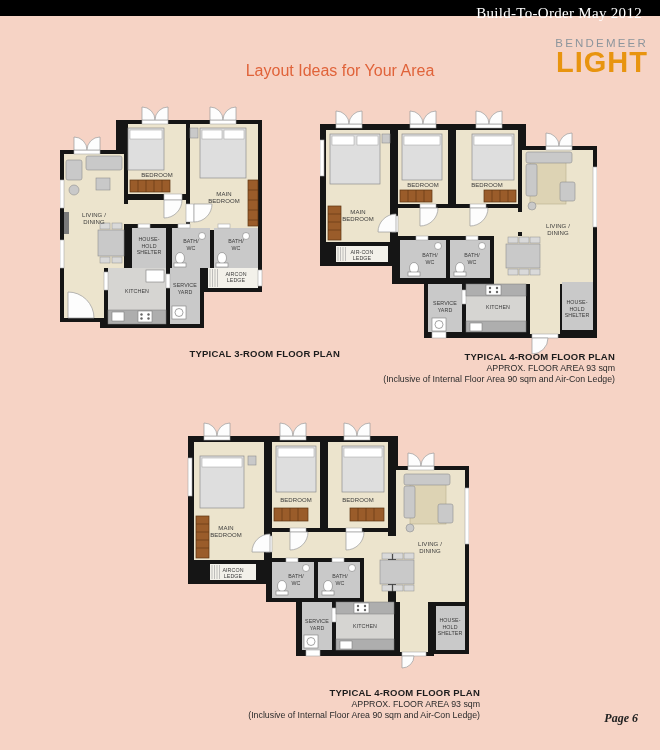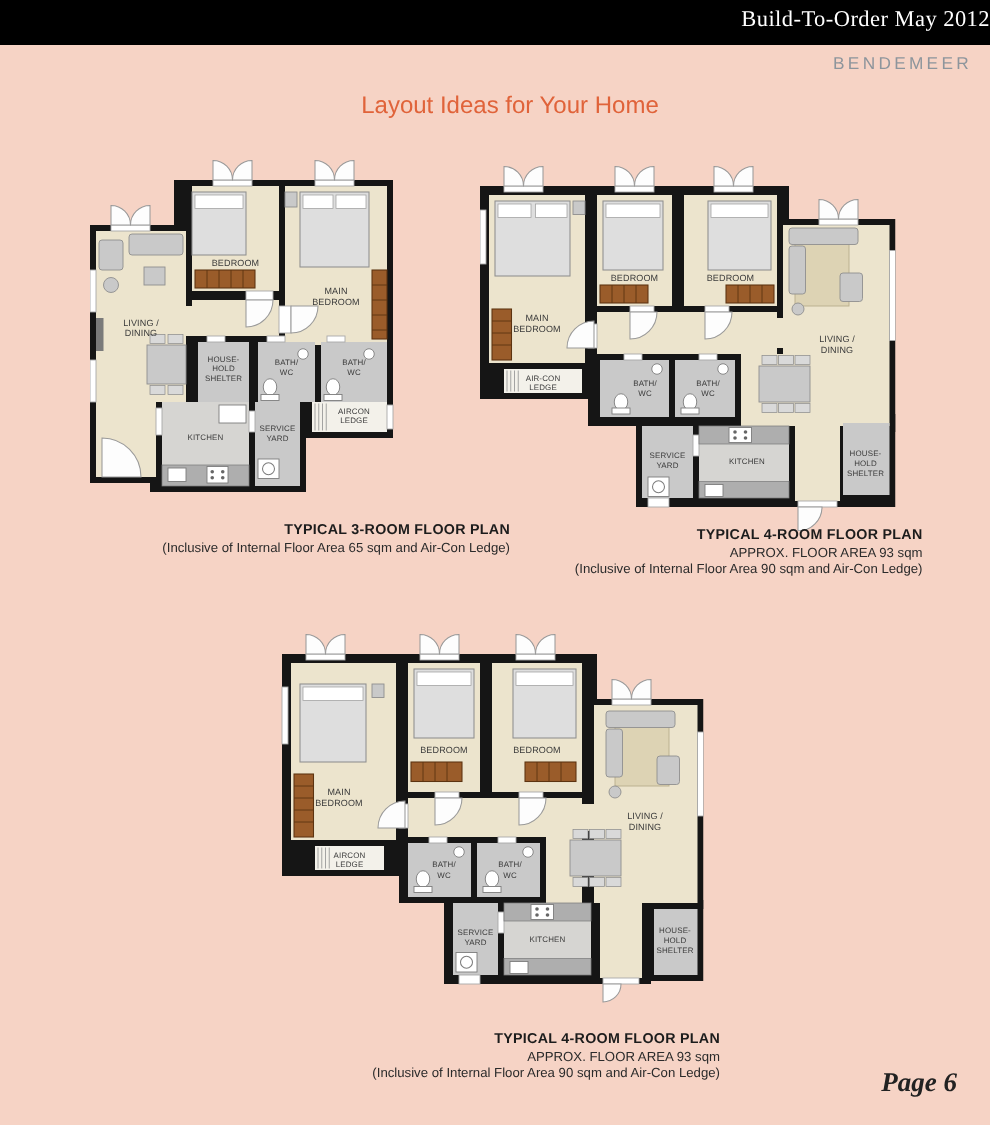--- a/index.html
+++ b/index.html
@@ -1,34 +1,34 @@
 <!DOCTYPE html>
 <html><head>
 <meta charset="utf-8">
 <style>
   html,body{margin:0;padding:0}
   body{width:660px;height:750px;position:relative;background:#f6d3c5;overflow:hidden;
        font-family:"Liberation Sans",sans-serif}
-  .topbar{position:absolute;top:0;left:0;width:660px;height:30px;background:#000;
+  .topbar{position:absolute;top:0;left:0;width:660px;height:16px;background:#000;
           color:#fff;font-family:"Liberation Serif",serif;font-size:15px;line-height:27px;
-          text-align:right;padding-right:0;box-sizing:border-box;letter-spacing:.3px}
+          text-align:right;padding-right:18px;box-sizing:border-box;letter-spacing:.3px}
   .logo{position:absolute;top:37px;right:12px;width:100px;text-align:right}
   .logo-top{font-size:11.5px;letter-spacing:2.2px;color:#8d959c}
   .logo-light{font-size:29px;font-weight:bold;color:#e8940f;letter-spacing:1px;line-height:.95}
   .title{position:absolute;top:62px;left:20px;width:640px;text-align:center;margin:0;
          font-size:16px;font-weight:normal;color:#e0633a}
   .caption{position:absolute;text-align:right;color:#2b2b2b;line-height:1.25}
   .cap-title{font-weight:bold;font-size:9.5px;color:#1c1c1c;letter-spacing:.2px}
   .cap-area{font-size:8.8px}
   .cap-note{font-size:8.8px}
   #cap1{left:40px;top:348px;width:300px}
   #cap2{left:325px;top:351px;width:290px}
   #cap3{left:185px;top:687px;width:295px}
   .pagenum{position:absolute;right:22px;top:711px;font-family:"Liberation Serif",serif;
-           font-style:italic;font-weight:bold;font-size:18px;color:#222}
+           font-style:italic;font-weight:bold;font-size:12px;color:#222}
   .plan{position:absolute}
   #plan1{left:60px;top:106px}
   #plan2{left:320px;top:106px}
   #plan3{left:184px;top:414px}
   
   .wall{fill:#151515}
   .floor{fill:#ece4cd}
   .wet{fill:#c9c9c9}
   .wet2{fill:#d6d5d2}
   .ledge{fill:#f3f1ea}
@@ -53,23 +53,24 @@
 </style>
 </head>
 <body>
 
 <div class="topbar">
   <span>Build-To-Order May 2012</span>
 </div>
 
 <div class="logo">
   <div class="logo-top">BENDEMEER</div>
+  <div class="logo-light">LIGHT</div>
 </div>
 
-<h1 class="title">Layout Ideas for Your Home</h1>
+<h1 class="title">Layout Ideas for Your Area</h1>
 
 <svg id="plan1" class="plan" width="205" height="232" viewBox="0 -14 205 232">
   <g>
     <rect class="wall" x="0" y="30" width="72" height="172"></rect>
     <rect class="wall" x="56" y="0" width="146" height="114"></rect>
     <rect class="wall" x="68" y="104" width="134" height="48"></rect>
     <rect class="wall" x="40" y="144" width="104" height="64"></rect>
     <rect class="wall" x="144" y="144" width="58" height="28"></rect>
   </g>
   <g>
@@ -200,21 +201,20 @@
     <text class="rl rls" x="176" y="156">AIRCON</text>
     <text class="rl rls" x="176" y="162">LEDGE</text>
     <text class="rl rls" x="77" y="173">KITCHEN</text>
     <text class="rl rls" x="125" y="167">SERVICE</text>
     <text class="rl rls" x="125" y="174">YARD</text>
   </g>
 </svg>
 
 <div id="cap1" class="caption">
   <div class="cap-title">TYPICAL 3-ROOM FLOOR PLAN</div>
-  <div class="cap-note">(Inclusive of Internal Floor Area 65 sqm and Air-Con Ledge)</div>
 </div>
 
 <svg id="plan2" class="plan" width="277" height="248" viewBox="0 -14 277 248">
   <g>
     <rect class="wall" x="0" y="4" width="76" height="142"></rect>
     <rect class="wall" x="72" y="4" width="134" height="160"></rect>
     <rect class="wall" x="198" y="26" width="79" height="142"></rect>
     <rect class="wall" x="104" y="156" width="140" height="62"></rect>
     <rect class="wall" x="236" y="156" width="41" height="62"></rect>
   </g>

